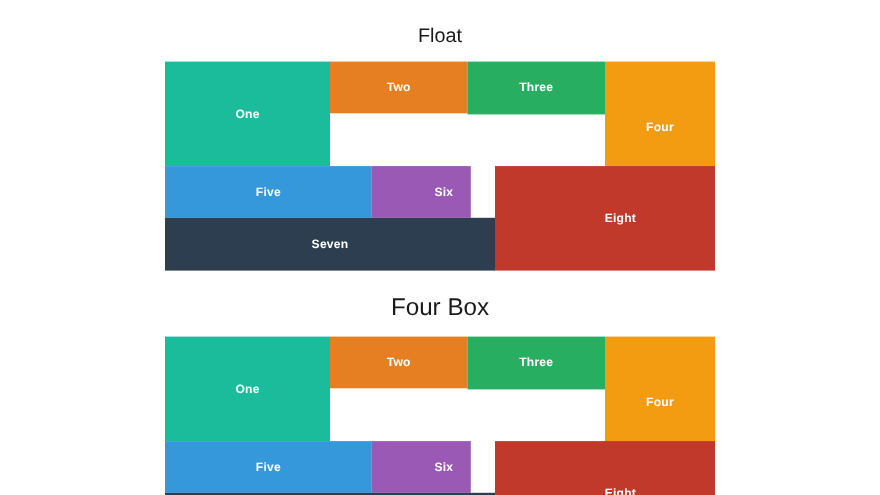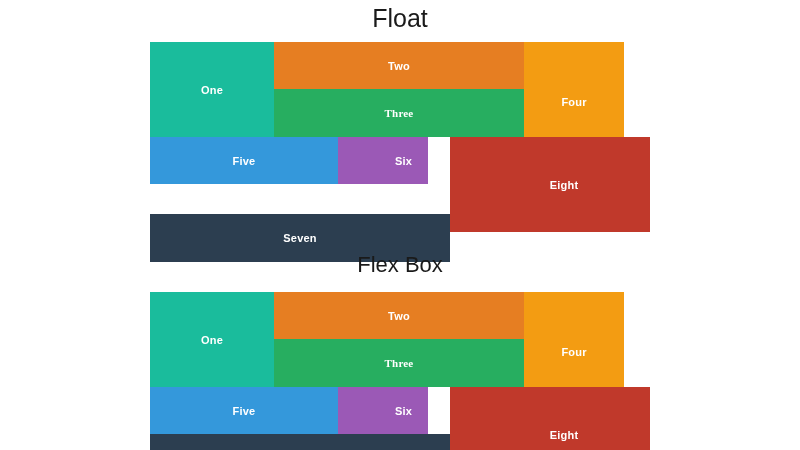--- a/index.html
+++ b/index.html
@@ -5,25 +5,25 @@
   html, body { margin: 0; padding: 0; }
   body {
     width: 800px;
     height: 450px;
     overflow: hidden;
     background: #ffffff;
     font-family: "Liberation Sans", sans-serif;
   }
   .section-title {
     text-align: center;
-    font-size: 25px;
+    font-size: 18px;
     font-weight: 400;
     color: #1a1a1a;
     line-height: 28px;
-    margin: 4px 0 10px 0;
+    margin: 18px 0 10px 0;
   }
   .section-title.second {
     font-size: 22px;
     line-height: 30px;
     margin: 18px 0 12px 0;
   }
   .grid {
     width: 500px;
     height: 190px;
     margin: 0 auto;
@@ -40,31 +40,31 @@
     color: #ffffff;
     font-size: 11px;
     font-weight: 600;
     letter-spacing: 0.2px;
     box-sizing: border-box;
   }
   .mid-col {
     width: 250px;
     height: 95px;
     display: flex;
-    flex-direction: column;
+    flex-direction: row;
   }
   .left-group {
     width: 300px;
     height: 95px;
     display: flex;
     flex-wrap: wrap;
   }
-  .box-one   { width: 124px; height: 95px; }
+  .box-one   { width: 150px; height: 95px; }
   .box-two   { width: 250px; height: 47px; }
-  .box-three { width: 250px; height: 48px; font-family: Liberation Serif, serif; }
+  .box-three { width: 250px; height: 48px; }
   .box-four  { width: 100px; height: 120px; }
   .box-five  { width: 188px; height: 47px; }
   .box-six   { width: 90px;  height: 47px; padding-left: 41px; }
   .box-seven { width: 300px; height: 48px; }
   .box-eight { width: 200px; height: 95px; padding-left: 28px; }
 </style>
 </head>
 <body>
 
 <div class="section-title">Float</div>
@@ -75,27 +75,27 @@
     <div class="mid-col">
       <div class="box box-two" style="background-color: rgb(230, 126, 34);">Two</div>
       <div class="box box-three" style="background-color: rgb(39, 174, 96);">Three</div>
     </div>
     <div class="box box-four" style="background-color: rgb(243, 156, 18);">Four</div>
   </div>
   <div class="row">
     <div class="left-group">
       <div class="box box-five" style="background-color: rgb(52, 152, 219);">Five</div>
       <div class="box box-six" style="background-color: rgb(155, 89, 182);">Six</div>
-      <div class="box box-seven" style="background-color: rgb(44, 62, 80); margin-top: 30px;">Seven</div>
+      <div class="box box-seven" style="background-color: rgb(44, 62, 80);">Seven</div>
     </div>
     <div class="box box-eight" style="background-color: rgb(192, 57, 43);">Eight</div>
   </div>
 </div>
 
-<div class="section-title second">Flex Box</div>
+<div class="section-title second">Four Box</div>
 
 <div class="grid">
   <div class="row">
     <div class="box box-one" style="background-color: rgb(26, 188, 156);">One</div>
     <div class="mid-col">
       <div class="box box-two" style="background-color: rgb(230, 126, 34);">Two</div>
       <div class="box box-three" style="background-color: rgb(39, 174, 96);">Three</div>
     </div>
     <div class="box box-four" style="background-color: rgb(243, 156, 18);">Four</div>
   </div>

